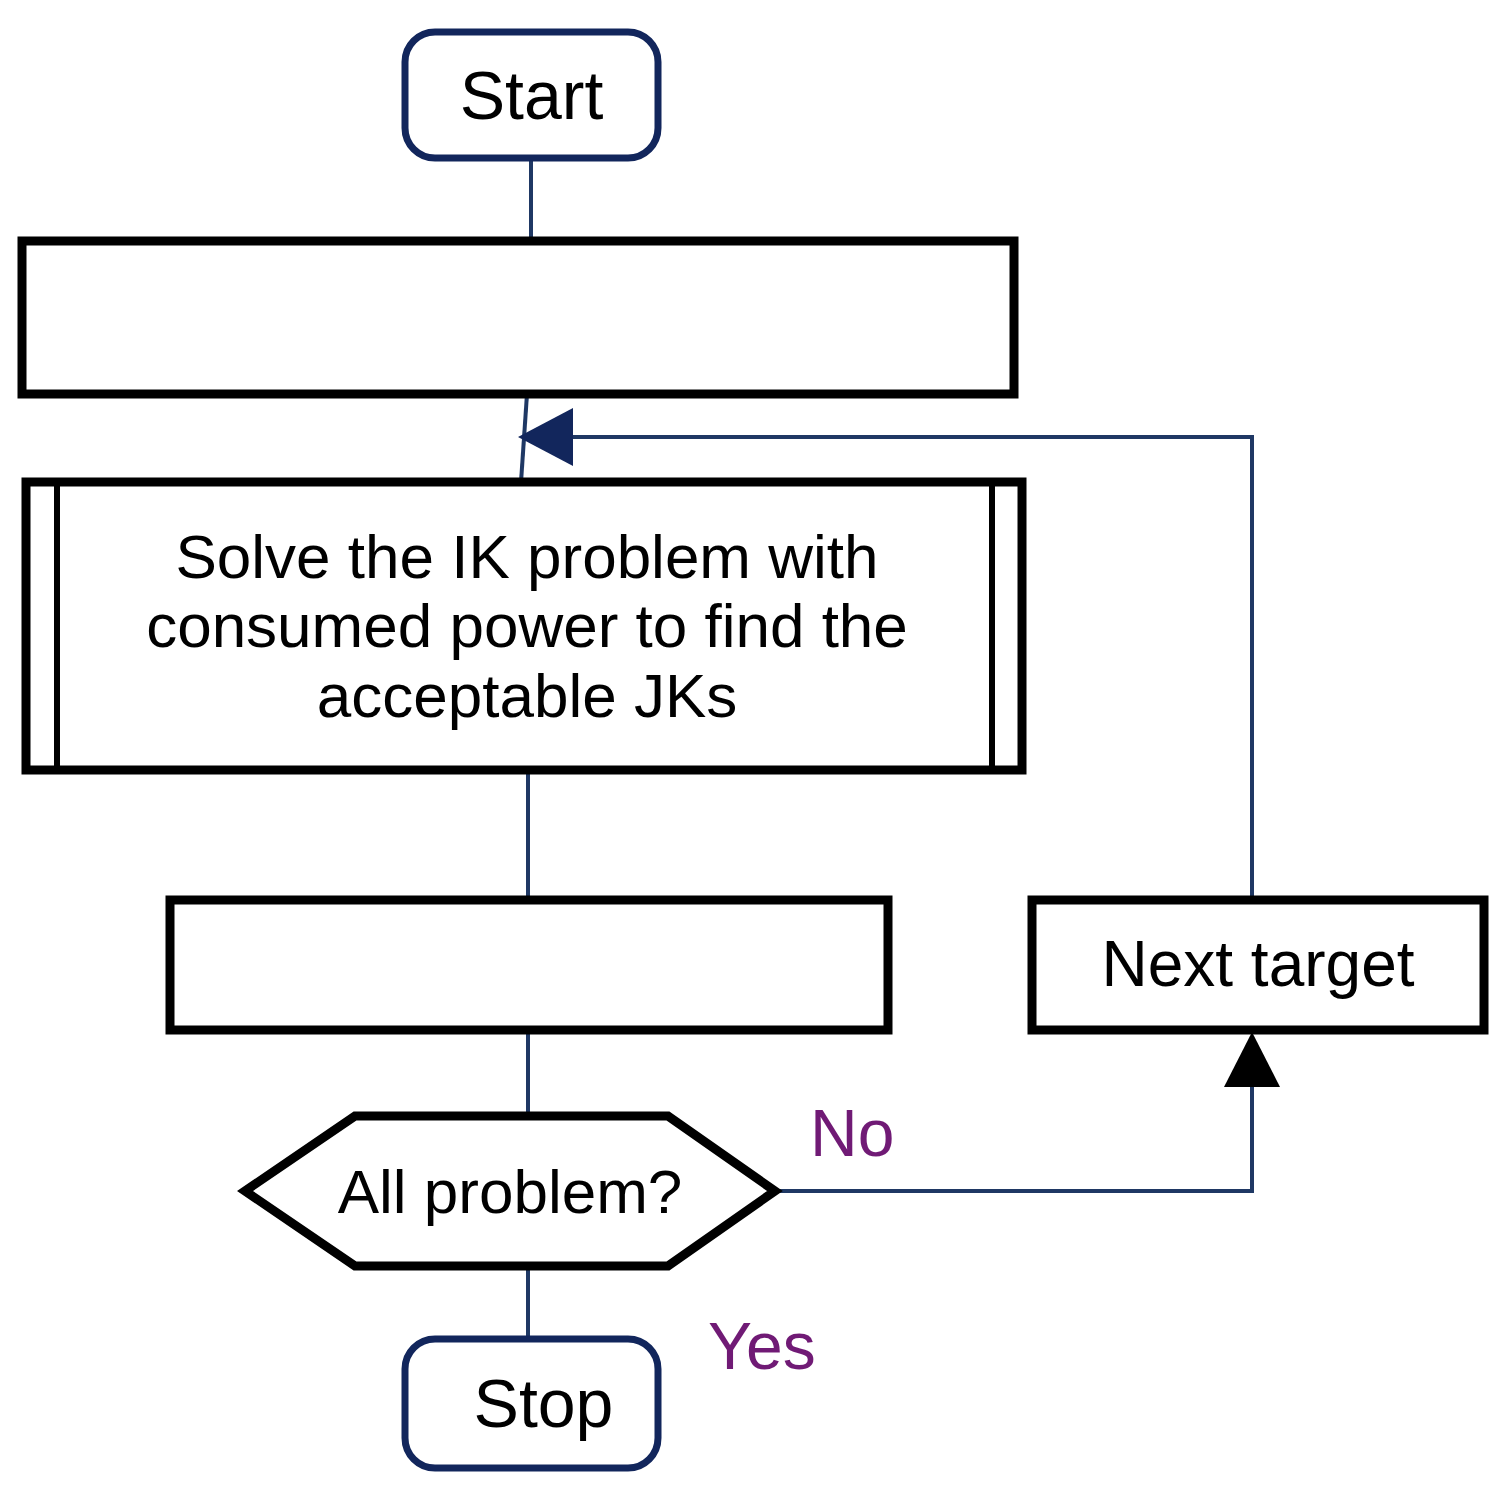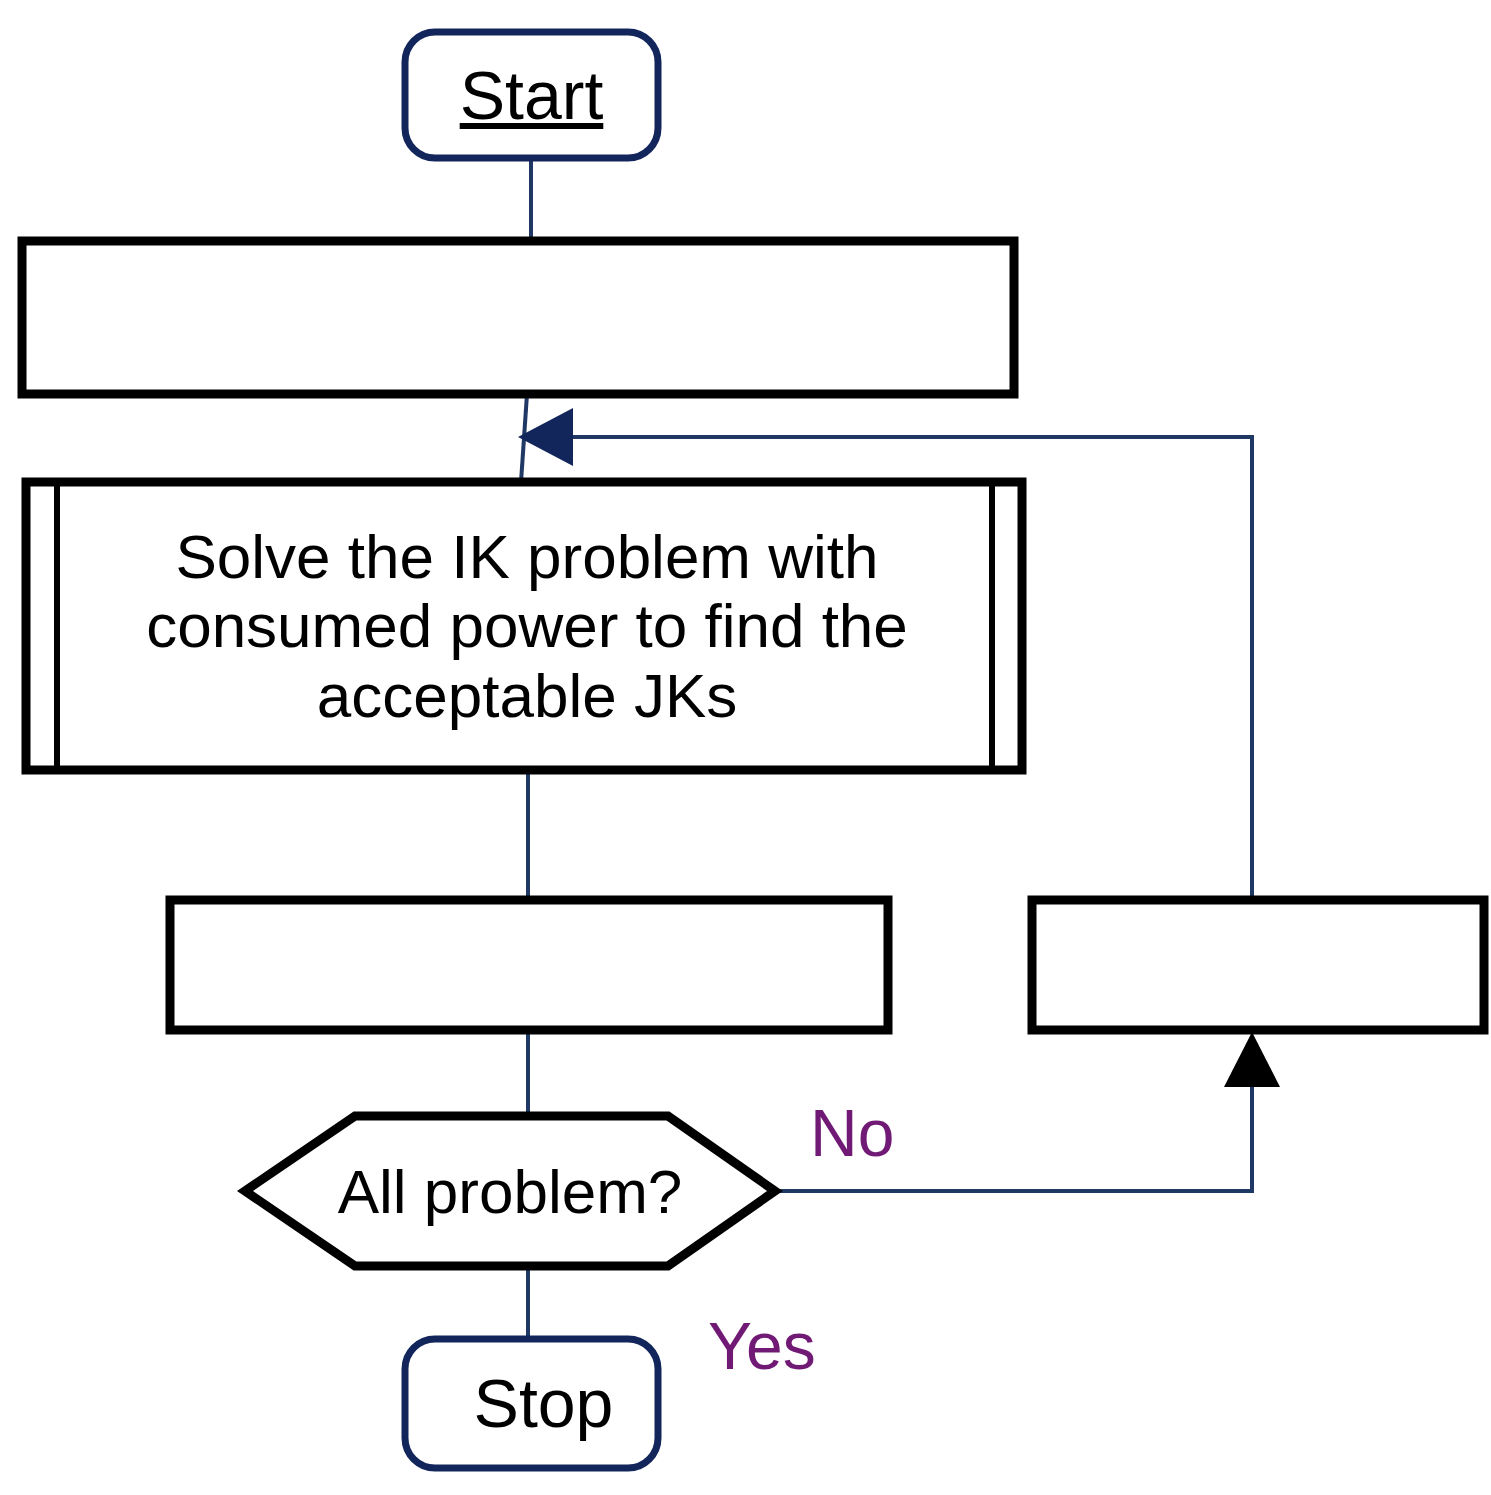--- a/index.html
+++ b/index.html
@@ -35,21 +35,21 @@
     pointer-events: none;
     user-select: none;
   }
   .edge-label {
     position: absolute;
     color: #701a75;
     line-height: 1;
     user-select: none;
   }
   
-  .t-start { left: 403px; top: 30px;   width: 257px; height: 130px; font-size: 68px; text-decoration: underline; }
+  .t-start { left: 403px; top: 30px;   width: 257px; height: 130px; font-size: 68px; }
   .t-stop  { left: 403px; top: 1337px; width: 257px; height: 133px; font-size: 68px; margin-left: 12px; }
   
   .p-settarget { left: 22px;  top: 241px; width: 992px; height: 153px; font-size: 68px; }
   .p-subroutine{ left: 58px;  top: 482px; width: 938px; height: 288px; font-size: 62px; }
   .p-save      { left: 170px; top: 900px; width: 718px; height: 130px; font-size: 64px; }
   .p-next      { left: 1032px;top: 900px; width: 452px; height: 130px; font-size: 64px; }
   
   .d-all       { left: 245px; top: 1113px; width: 530px; height: 157px; font-size: 62px; }
   
   .l-no  { left: 810px; top: 1100px; font-size: 66px; }
@@ -94,18 +94,19 @@
 
     <rect x="405" y="1339" width="253" height="129" rx="30" ry="30" fill="#FFFFFF" stroke="#12265C" stroke-width="7"></rect>
 
   </svg>
 
   <div class="node-label t-start">Start</div>
   <div class="node-label p-subroutine">Solve the IK problem with
 consumed power to find the
 acceptable JKs</div>
   <div class="node-label d-all">All problem?</div>
+  <div class="node-label p-next">Next target</div>
   <div class="node-label t-stop">Stop</div>
 
   <div class="edge-label l-no">No</div>
   <div class="edge-label l-yes">Yes</div>
 
 </div>
 
 </body></html>

